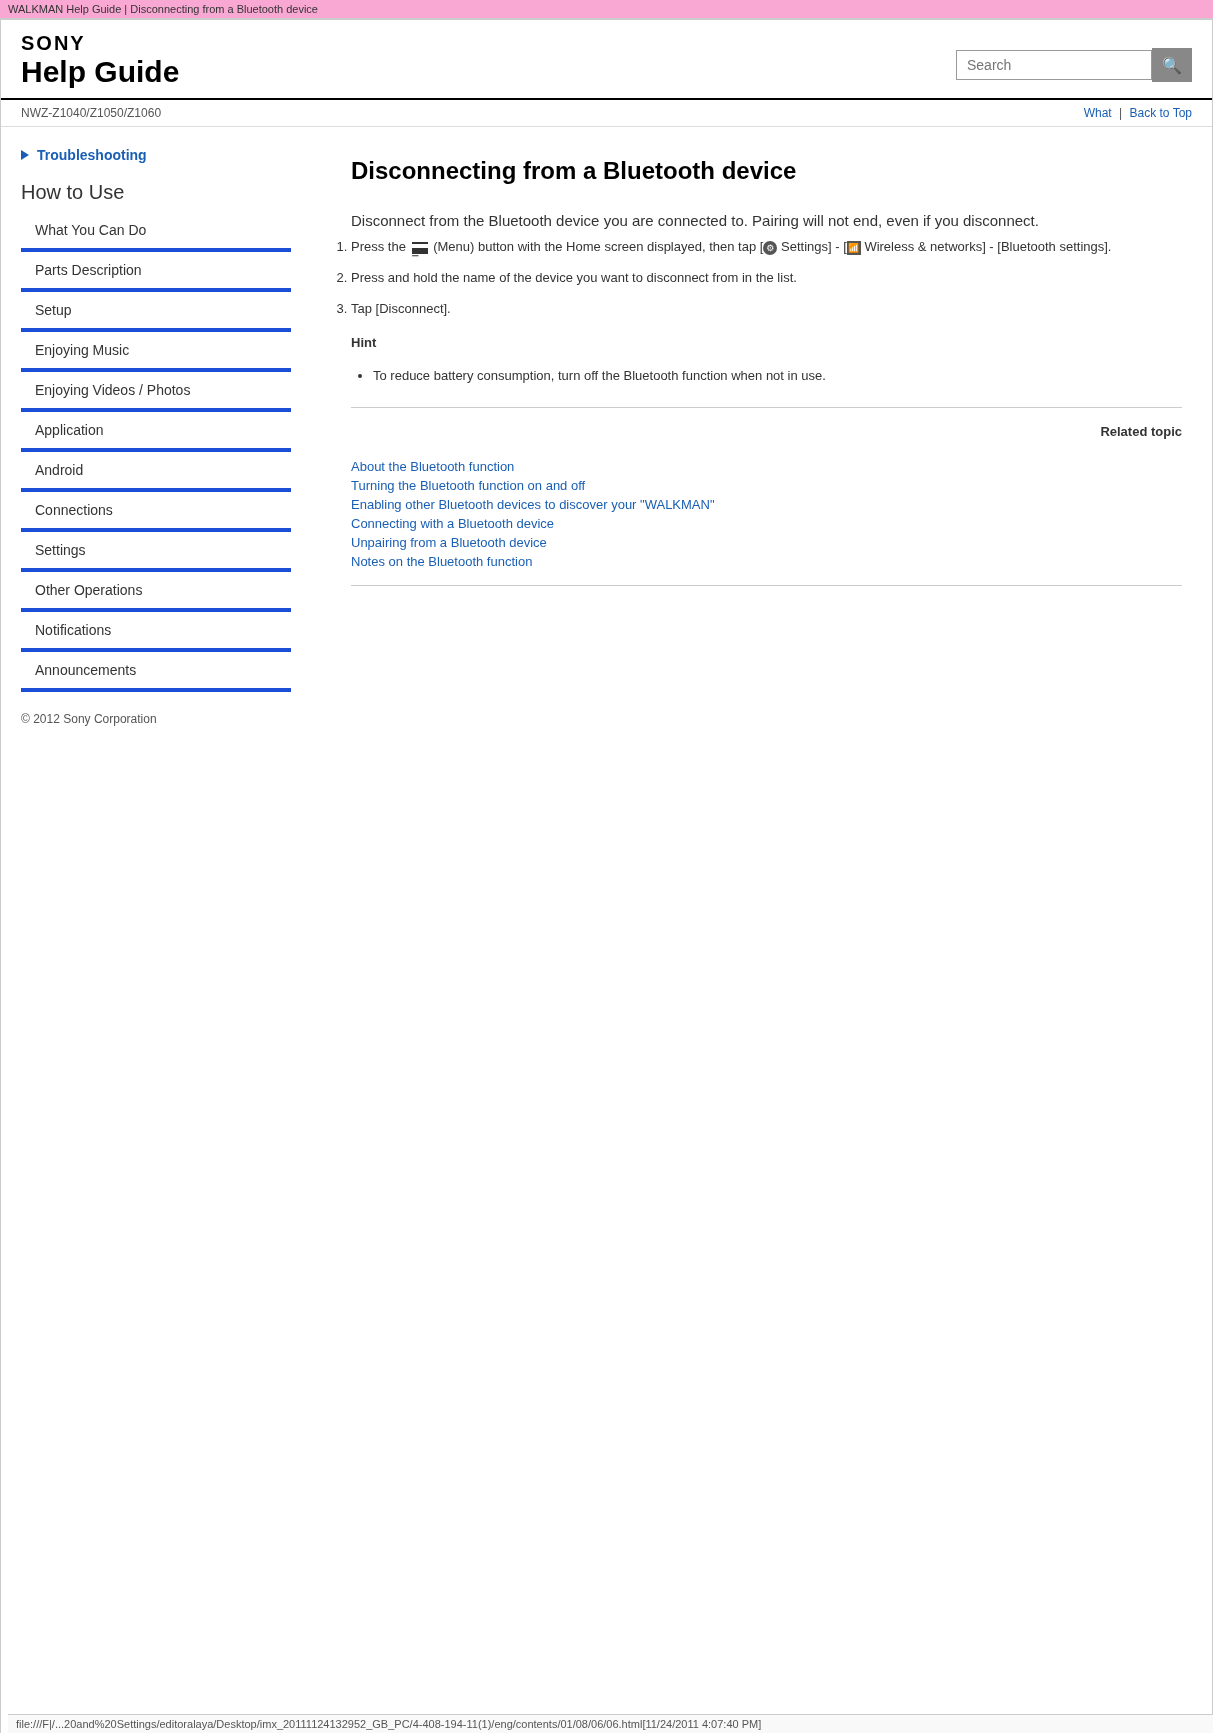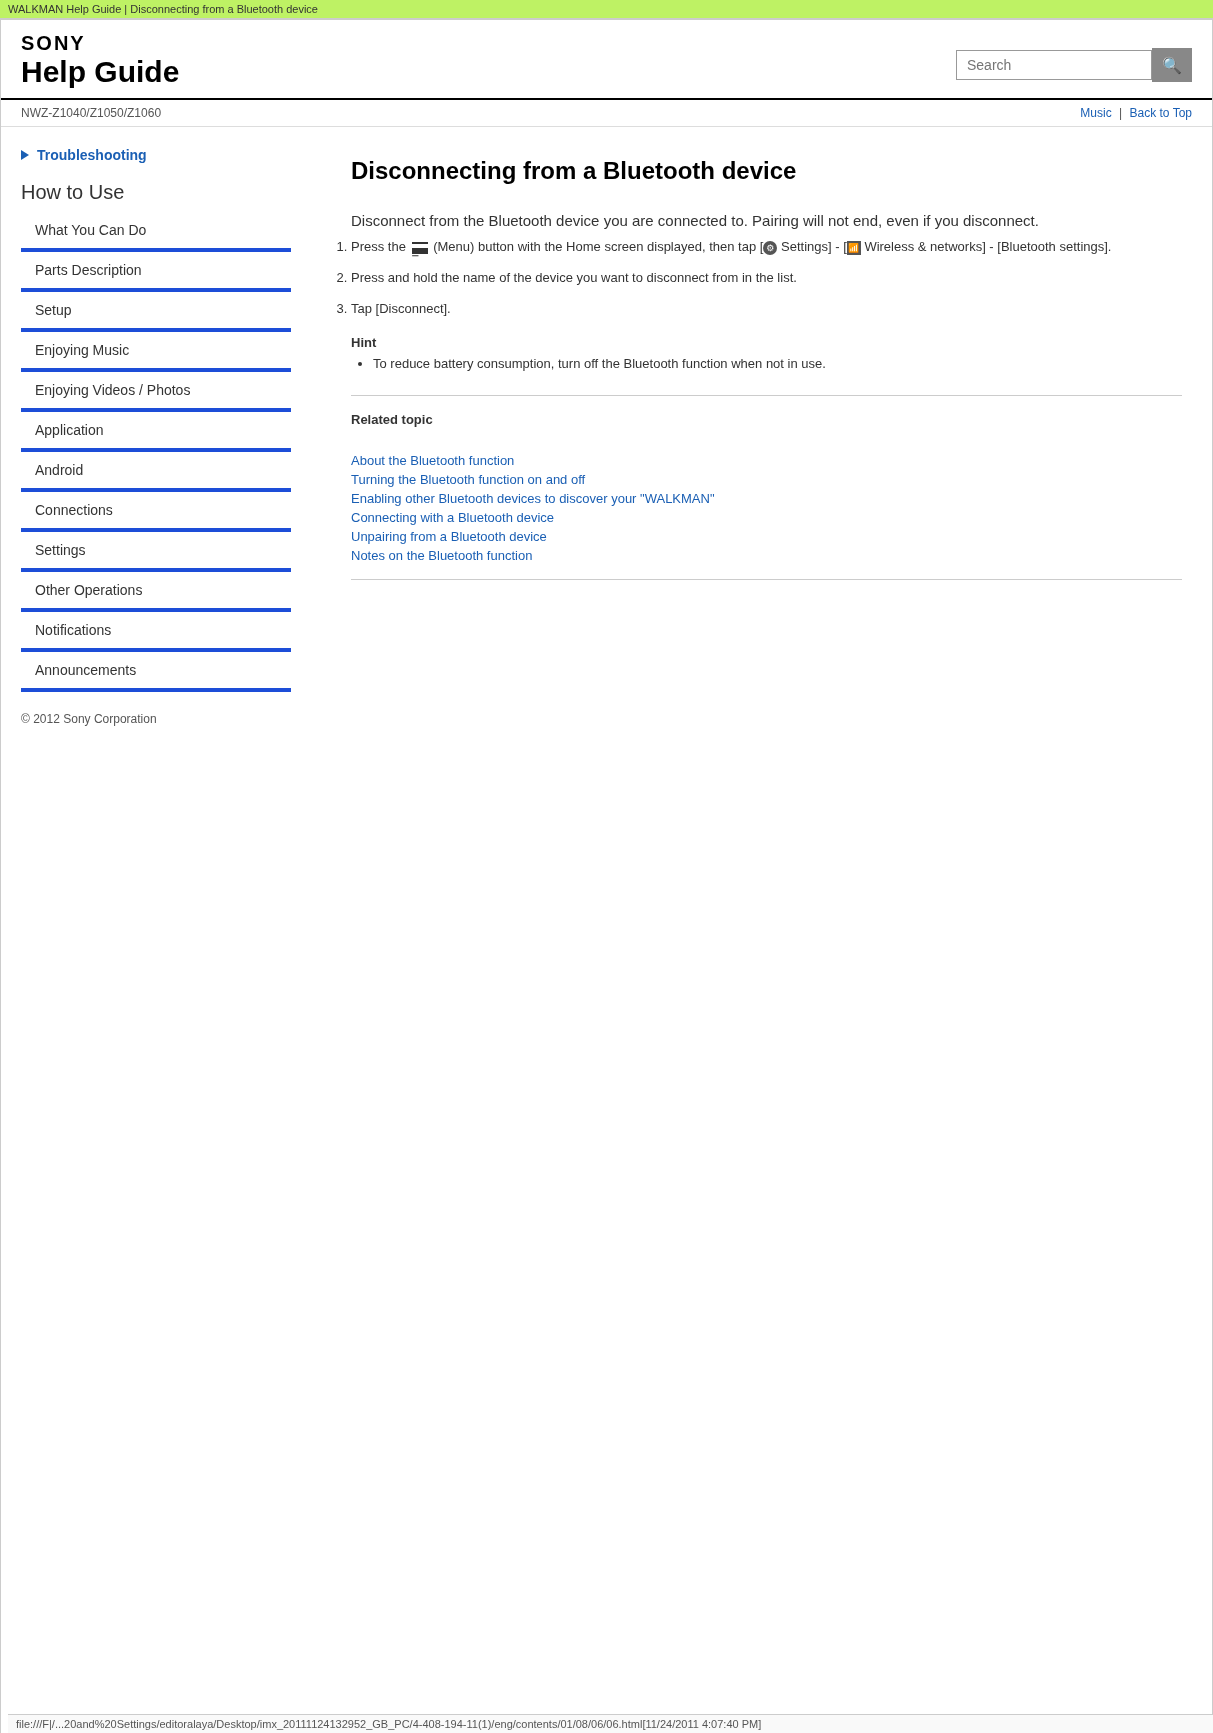--- a/index.html
+++ b/index.html
@@ -5,21 +5,21 @@
   <style>
     * { margin: 0; padding: 0; box-sizing: border-box; }
     body {
       font-family: Arial, sans-serif;
       font-size: 13px;
       color: #333;
       background: #fff;
     }
     
     .browser-title-bar {
-      background: #bef264;
+      background: #f9a8d4;
       border-bottom: 1px solid #ccc;
       padding: 3px 8px;
       font-size: 11px;
       color: #333;
     }
     
     .page-wrapper {
       border: 1px solid #ccc;
       min-height: 100vh;
     }
@@ -171,37 +171,38 @@
       margin-bottom: 10px;
       font-size: 13px;
       line-height: 1.6;
     }
     .hint-section {
       margin-bottom: 20px;
     }
     .hint-title {
       font-weight: bold;
       font-size: 13px;
-      margin-bottom: 4px;
+      margin-bottom: 16px;
     }
     .hint-list {
       list-style: disc;
       margin-left: 22px;
       font-size: 13px;
       line-height: 1.6;
     }
     .divider {
       border: none;
       border-top: 1px solid #ccc;
       margin: 16px 0;
     }
     .related-topic-title {
       font-weight: bold;
       font-size: 13px;
-      margin-bottom: 26px;
+      margin-bottom: 20px;
+      text-align: right;
     }
     .related-links {
       list-style: none;
     }
     .related-links li {
       margin-bottom: 4px;
     }
     .related-links a {
       color: #1a5fb4;
       text-decoration: none;
@@ -238,21 +239,21 @@
       <input class="search-input" type="text" placeholder="Search" style="">
       <button class="search-button">
         <span class="search-button-icon">🔍</span>
       </button>
     </div>
   </div>
 
   <div class="sub-header">
     <span class="model-number">NWZ-Z1040/Z1050/Z1060</span>
     <div class="nav-links">
-      <a href="#">Music</a>
+      <a href="#">What</a>
       <span>|</span>
       <a href="#">Back to Top</a>
     </div>
   </div>
 
   <div class="main-content">
 
     <div class="sidebar">
       <a class="troubleshooting-link" href="#">
         <span class="chevron-right"></span>

